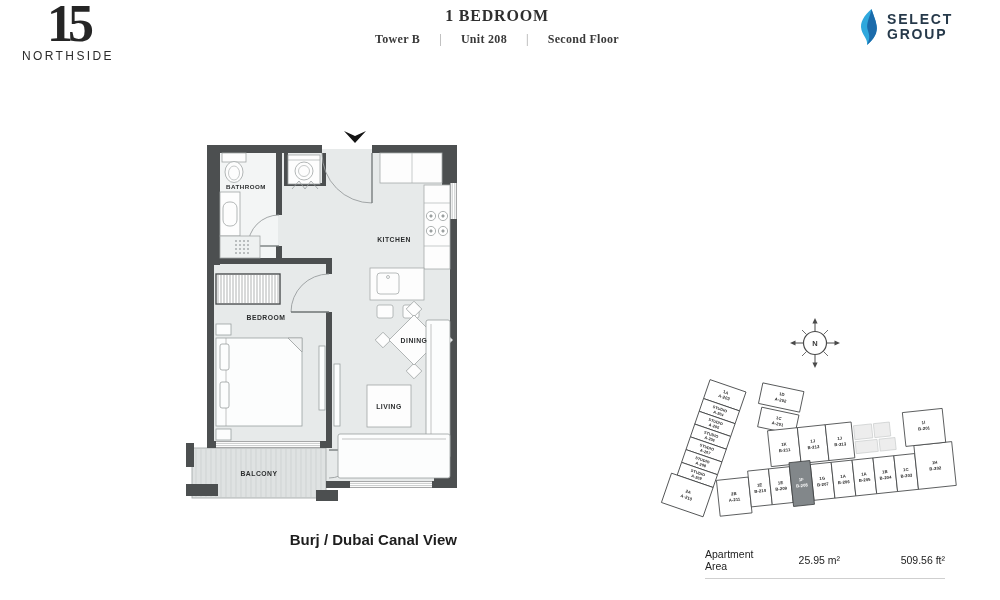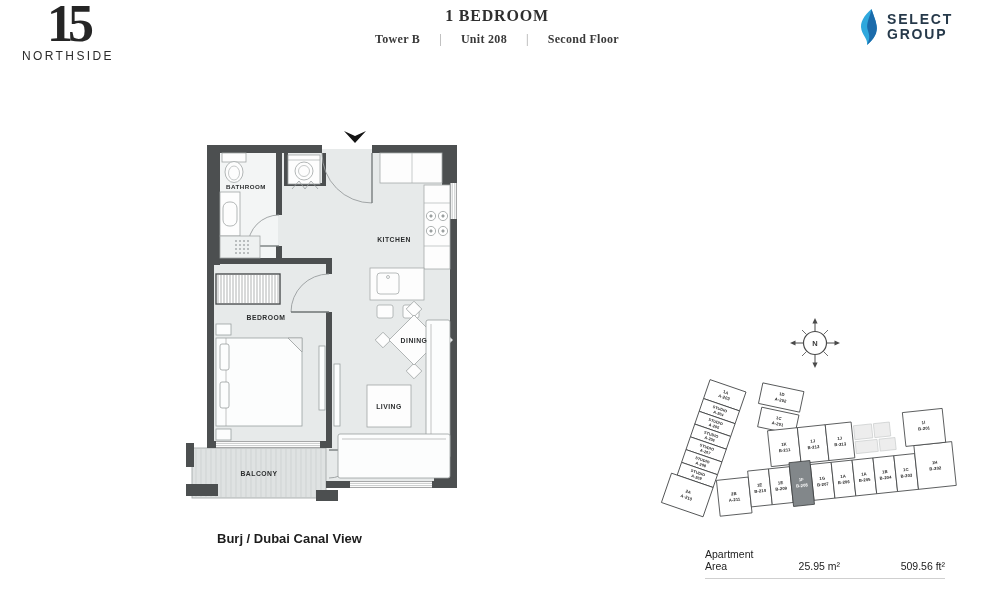--- a/index.html
+++ b/index.html
@@ -18,32 +18,32 @@
   .header-title{font-size:16px;font-weight:700;letter-spacing:0.8px;}
   .header-sub{margin-top:7px;font-size:12px;font-weight:700;color:#3a3a3a;letter-spacing:0.3px;}
   .header-sub .pipe{margin:0 19px;color:#9a9a9a;font-weight:400;}
 
   
   .developer{position:absolute;left:858px;top:9px;display:flex;align-items:center;gap:5px;}
   .dev-text{font-size:14px;font-weight:700;letter-spacing:1.8px;color:#26394a;line-height:1.08;}
 
   
   .floorplan{position:absolute;left:180px;top:128px;}
-  .plan-caption{position:absolute;left:217px;top:531px;width:240px;text-align:left;
-                font-size:13px;font-weight:700;color:#1d1d1d;}
+  .plan-caption{position:absolute;left:217px;top:531px;width:240px;text-align:right;
+                font-size:15px;font-weight:700;color:#1d1d1d;}
 
   
   .compass{position:absolute;left:788px;top:316px;}
 
   
   .keyplan{position:absolute;left:655px;top:378px;}
 
   
   .areas{position:absolute;left:705px;top:543px;width:240px;font-size:10.5px;color:#222;}
-  .area-row{display:flex;align-items:flex-end;padding:4.5px 0;}
+  .area-row{display:flex;align-items:center;padding:4.5px 0;}
   .area-row .a-label{flex:1;text-align:left;}
   .area-row .a-sqm{width:70px;text-align:right;}
   .area-row .a-sqft{width:105px;text-align:right;}
   .area-row.total{border-top:1px solid #cfcfcf;font-weight:700;margin-top:2px;padding-top:6px;}
 
   
   .room-label{font-family:"Liberation Sans",sans-serif;font-size:6.8px;font-weight:700;
               letter-spacing:0.5px;fill:#2c2e2f;text-anchor:middle;}
   .ku{font-family:"Liberation Sans",sans-serif;font-size:4.2px;font-weight:700;
       letter-spacing:0.1px;fill:#1e1e1e;text-anchor:middle;}

